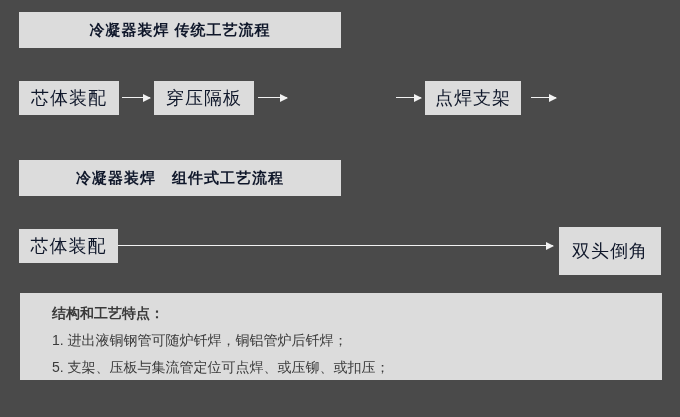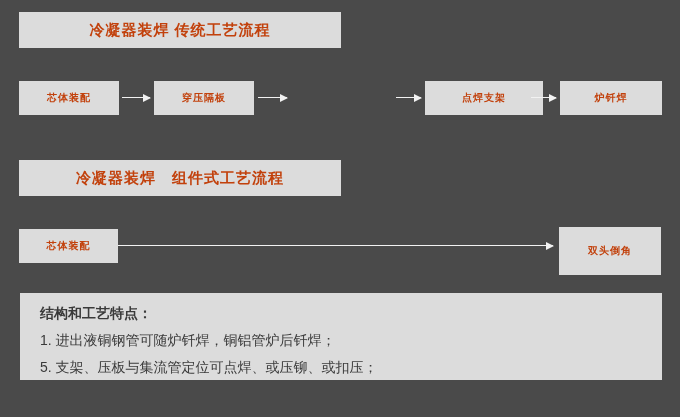--- a/index.html
+++ b/index.html
@@ -3,47 +3,47 @@
 <meta charset="utf-8">
 <style>
   html,body { margin:0; padding:0; background:#4a4a4a; }
   .stage {
     position:relative; width:680px; height:417px;
     background:#4a4a4a; overflow:hidden;
     font-family:"Liberation Sans","DejaVu Sans",sans-serif;
     color:#3a3a3a;
   }
   .panel {
-    position:absolute; background:#dcdcdc; color:#c2410c;
+    position:absolute; background:#dcdcdc; color:#0f172a;
     display:flex; align-items:center; justify-content:center;
     white-space:pre; box-sizing:border-box;
   }
   .title-box { font-size:15px; font-weight:bold; letter-spacing:1px; }
-  .step-box  { font-size:10px; font-weight:bold; letter-spacing:1px; }
+  .step-box  { font-size:18px; font-weight:normal; letter-spacing:1px; }
   .arrow { position:absolute; height:0; border-top:1px solid #f2f2f2; }
   .arrow::after {
     content:""; position:absolute; right:-1px; top:-4px;
     width:0; height:0;
     border-left:8px solid #f2f2f2;
     border-top:4px solid transparent;
     border-bottom:4px solid transparent;
   }
   .notes {
     position:absolute; left:20px; top:293px; width:642px; height:87px;
-    background:#dcdcdc; box-sizing:border-box; padding:11px 10px 0 20px;
+    background:#dcdcdc; box-sizing:border-box; padding:11px 10px 0 32px;
   }
   .notes-heading { font-size:14px; font-weight:bold; line-height:18px; }
   .notes-item { font-size:14px; font-weight:normal; line-height:18px; margin-top:9px; }
 
   
   .t1 { left:19px;  top:12px;  width:322px; height:36px; }
   .b1 { left:19px;  top:81px;  width:100px; height:34px; }
   .b2 { left:154px; top:81px;  width:100px; height:34px;text-align:center; }
   .b3 { left:291px; top:81px;  width:101px; height:34px; }
-  .b4 { left:425px; top:81px;  width:118px; height:34px; }
+  .b4 { left:425px; top:81px;  width:96px; height:34px; }
   .b5 { left:560px; top:81px;  width:102px; height:34px; }
   .a1 { left:122px; top:97px;  width:28px; }
   .a2 { left:258px; top:97px;  width:29px; }
   .a3 { left:396px; top:97px;  width:25px; }
   .a4 { left:531px; top:97px;  width:25px; }
   
   .t2 { left:19px;  top:160px; width:322px; height:36px; }
   .b6 { left:19px;  top:229px; width:99px;  height:34px; }
   .b7 { left:559px; top:227px; width:102px; height:48px; }
   .a5 { left:118px; top:245px; width:435px; }
@@ -55,21 +55,20 @@
 
   <div class="panel title-box t1">冷凝器装焊 传统工艺流程</div>
 
   <div class="panel step-box b1">芯体装配</div>
   <div class="arrow a1"></div>
   <div class="panel step-box b2">穿压隔板</div>
   <div class="arrow a2"></div>
   <div class="arrow a3"></div>
   <div class="panel step-box b4">点焊支架</div>
   <div class="arrow a4"></div>
-  <div class="panel step-box b5">炉钎焊</div>
 
   <div class="panel title-box t2">冷凝器装焊　组件式工艺流程</div>
 
   <div class="panel step-box b6">芯体装配</div>
   <div class="arrow a5"></div>
   <div class="panel step-box b7">双头倒角</div>
 
   <div class="notes">
     <div class="notes-heading">结构和工艺特点：</div>
     <div class="notes-item">1. 进出液铜钢管可随炉钎焊，铜铝管炉后钎焊；</div>

